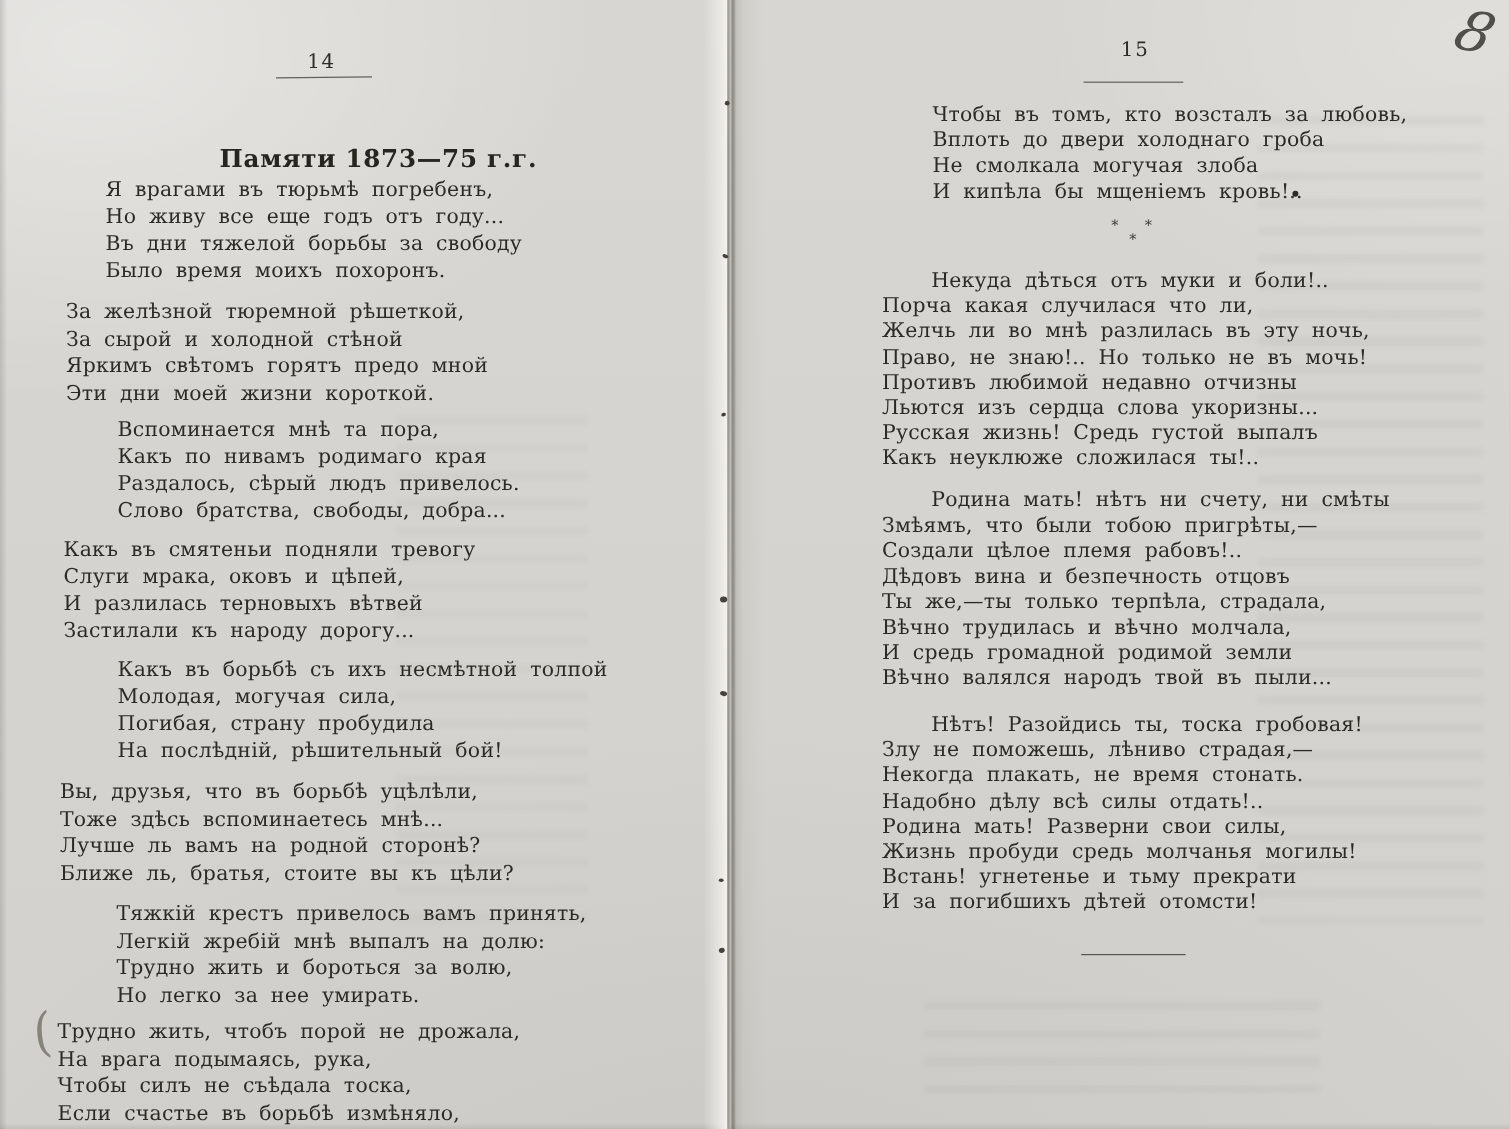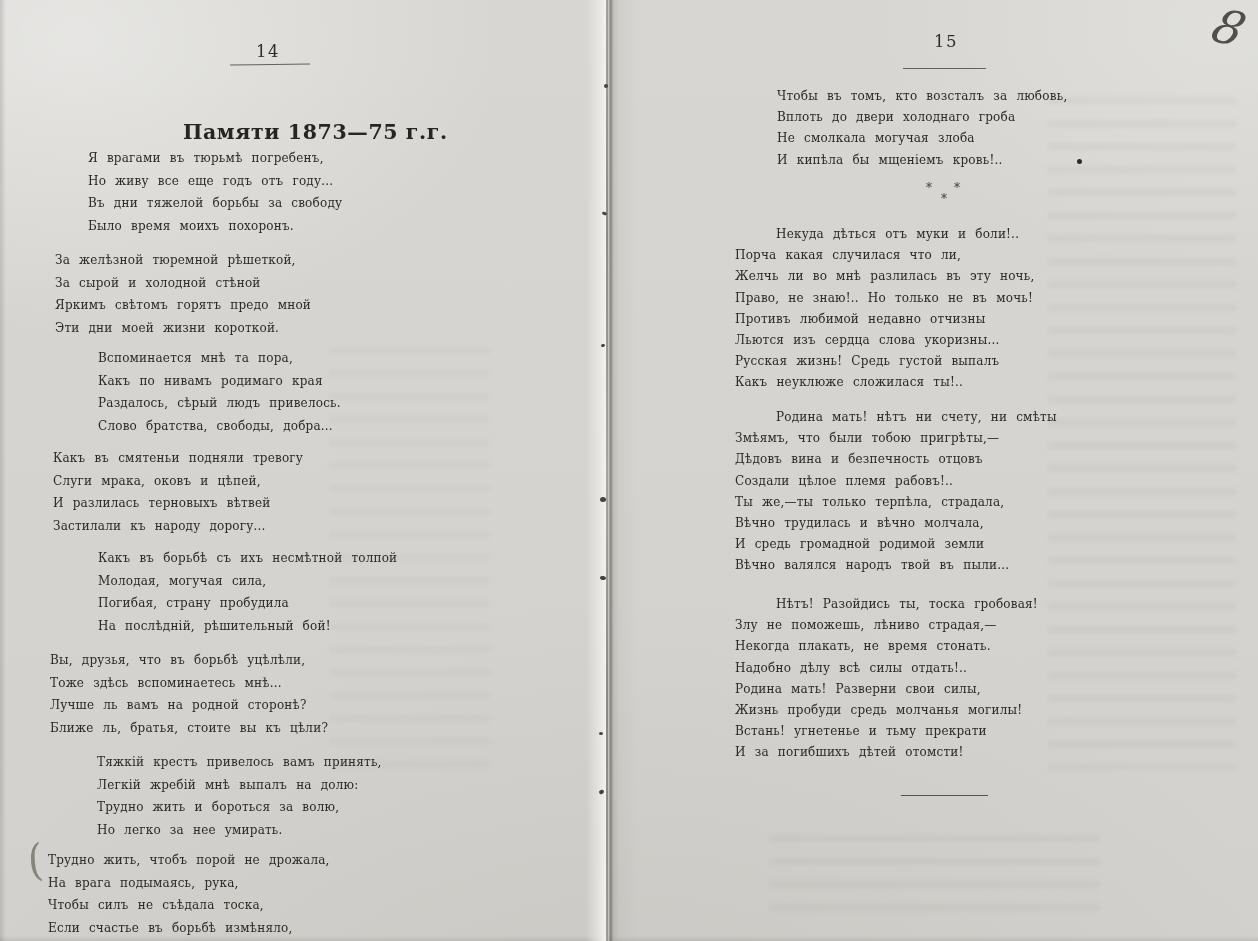--- a/index.html
+++ b/index.html
@@ -36,21 +36,21 @@
   
   .ghost{position:absolute;opacity:.05;filter:blur(2px);
     background:repeating-linear-gradient(180deg, transparent 0 7px, #5f5d55 7px 14px, transparent 14px 23px);}
 
   .pagenum{position:absolute;font-size:16.5px;letter-spacing:1.5px;color:#2e2d27;}
   .pnrule{position:absolute;height:1.3px;background:#62615b;}
   .title{position:absolute;left:167px;top:104px;margin:16px;
     font-size:20.5px;font-weight:bold;letter-spacing:.6px;color:#26251f;white-space:nowrap;}
 
   .stanza{position:absolute;}
-  .ln{font-size:12px;line-height:22.6px;color:#2b2a24;
+  .ln{font-size:17px;line-height:22.6px;color:#2b2a24;
       word-spacing:5px;letter-spacing:.2px;white-space:nowrap;}
   .rp .ln{line-height:21.2px;}
   .fl-ind .ln:first-child{padding-left:41px;}
 
   .sep{position:absolute;left:912px;top:183px;width:62px;text-align:center;
        color:#3a3933;font-size:12px;line-height:10px;}
   .sep .row1 span{display:inline-block;}
   .sep .row1 span + span{margin-left:22px;}
   .sep .row2{margin-top:1px;margin-left:2px;}
 
@@ -189,22 +189,22 @@
       <div class="ln">Право, не знаю!.. Но только не въ мочь!</div>
       <div class="ln">Противъ любимой недавно отчизны</div>
       <div class="ln">Льются изъ сердца слова укоризны...</div>
       <div class="ln">Русская жизнь! Средь густой выпалъ</div>
       <div class="ln">Какъ неуклюже сложилася ты!..</div>
     </div>
 
     <div class="stanza rp rp-c fl-ind">
       <div class="ln">Родина мать! нѣтъ ни счету, ни смѣты</div>
       <div class="ln">Змѣямъ, что были тобою пригрѣты,—</div>
+      <div class="ln">Создали цѣлое племя рабовъ!..</div>
       <div class="ln">Дѣдовъ вина и безпечность отцовъ</div>
-      <div class="ln">Создали цѣлое племя рабовъ!..</div>
       <div class="ln">Ты же,—ты только терпѣла, страдала,</div>
       <div class="ln">Вѣчно трудилась и вѣчно молчала,</div>
       <div class="ln">И средь громадной родимой земли</div>
       <div class="ln">Вѣчно валялся народъ твой въ пыли...</div>
     </div>
 
     <div class="stanza rp rp-d fl-ind">
       <div class="ln">Нѣтъ! Разойдись ты, тоска гробовая!</div>
       <div class="ln">Злу не поможешь, лѣниво страдая,—</div>
       <div class="ln">Некогда плакать, не время стонать.</div>

